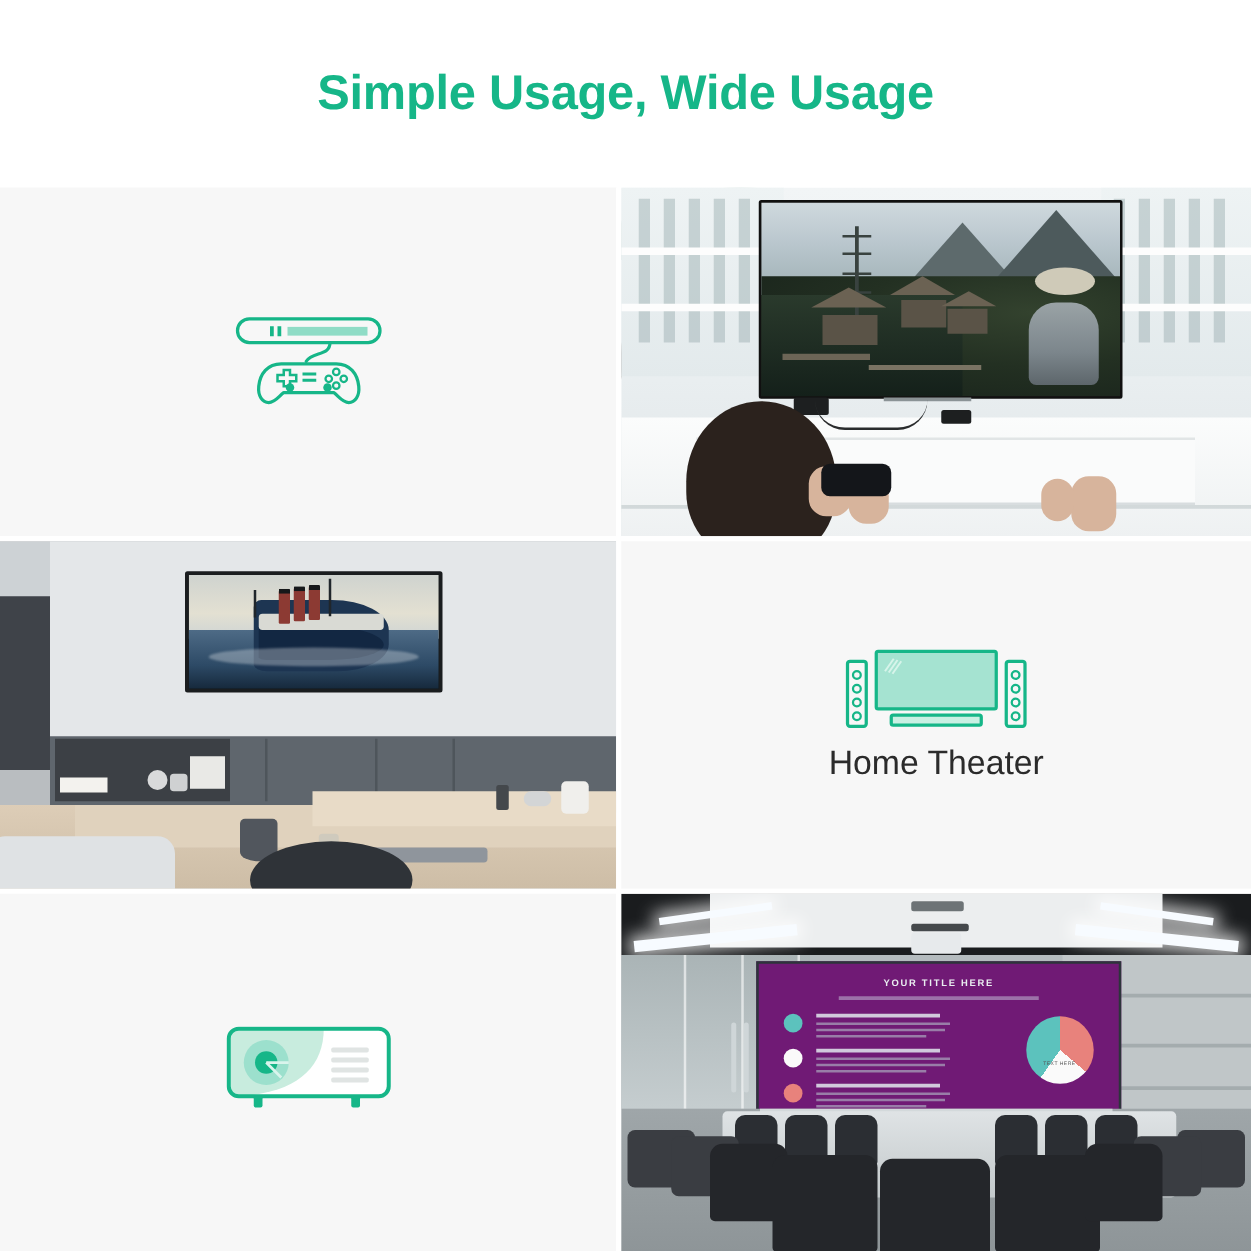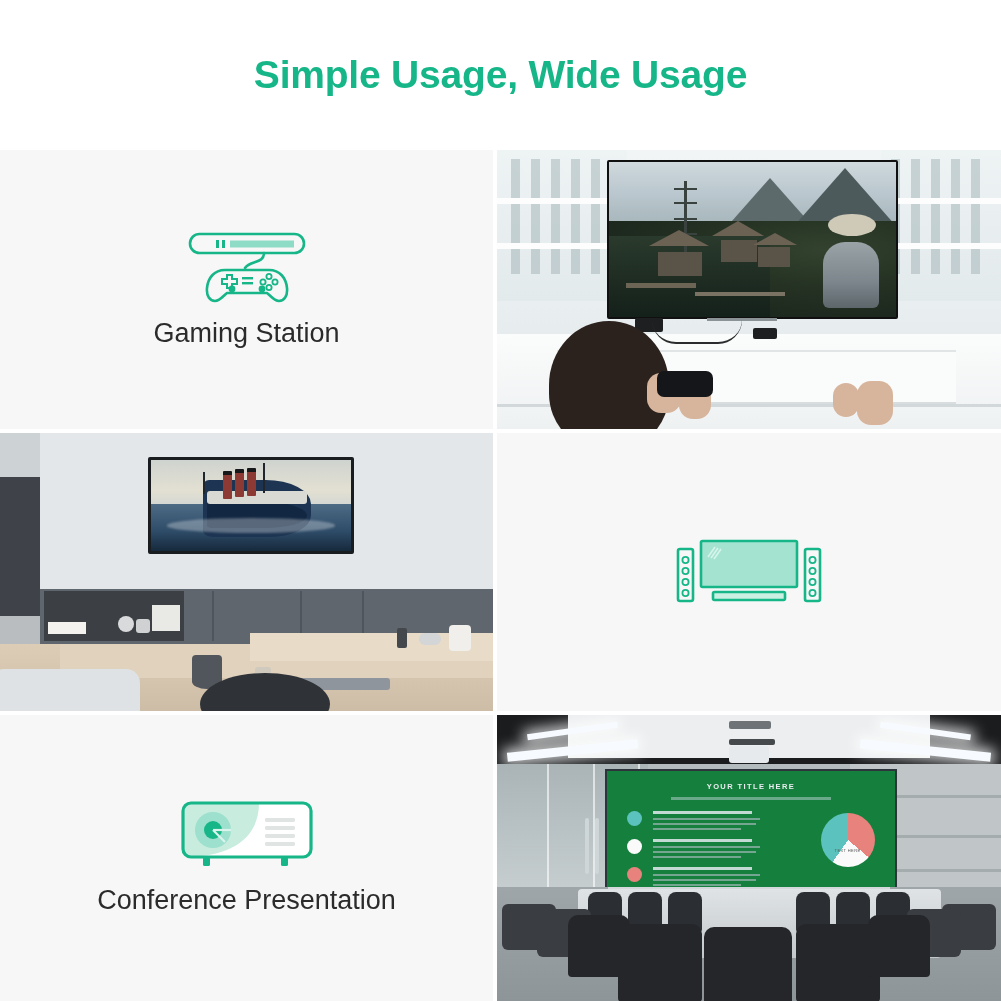--- a/index.html
+++ b/index.html
@@ -134,21 +134,21 @@
   .c-ceiling-panel{position:absolute;left:14%;right:14%;top:0;height:15%;background:#eceeef;}
   .c-lightbar{position:absolute;height:9px;background:#f7fbff;box-shadow:0 0 14px 4px rgba(255,255,255,.8);}
   .c-proj{position:absolute;left:46%;top:11%;width:40px;height:17px;background:#e7eaec;border-radius:3px;}
   .c-vent{position:absolute;background:#6d7376;border-radius:2px;}
   .c-wall{position:absolute;left:0;right:0;top:17%;bottom:40%;background:#b4bbbe;}
   .c-glass{position:absolute;left:0;width:30%;top:17%;bottom:40%;background:linear-gradient(180deg,#aab4b6,#c5cdcf);}
   .c-glassline{position:absolute;width:2px;background:rgba(255,255,255,.6);top:17%;bottom:40%;}
   .c-door-h{position:absolute;width:4px;height:56px;background:#cfd6d8;border-radius:2px;}
   .c-rwall{position:absolute;right:0;width:30%;top:17%;bottom:40%;background:#c0c6c8;}
   .c-rline{position:absolute;right:0;width:30%;height:3px;background:#a4acae;}
-  .c-screen{position:absolute;left:21.5%;top:19%;width:57%;height:43%;background:#15803d;border:2px solid #2d343b;overflow:hidden;}
+  .c-screen{position:absolute;left:21.5%;top:19%;width:57%;height:43%;background:#701a75;border:2px solid #2d343b;overflow:hidden;}
   .c-stitle{position:absolute;left:0;right:0;top:9%;text-align:center;color:#e9edf0;
     font-size:7.5px;letter-spacing:1.4px;font-weight:bold;}
   .c-ssub{position:absolute;left:22%;right:22%;top:21%;height:3px;background:rgba(210,220,230,.45);}
   .c-bullet{position:absolute;left:7%;width:15px;height:15px;border-radius:50%;}
   .c-btxt{position:absolute;left:16%;width:38%;}
   .c-bhead{height:3px;background:rgba(226,233,238,.85);margin-bottom:4px;width:90%;}
   .c-bline{height:2px;background:rgba(180,192,202,.6);margin-bottom:3px;}
   .c-pie{position:absolute;right:7%;top:34%;width:54px;height:54px;border-radius:50%;
     background:conic-gradient(#e8827c 0deg 130deg,#fafafa 130deg 215deg,#5cc2bd 215deg 360deg);}
   .c-pielbl{position:absolute;left:50%;top:64%;transform:translateX(-50%);
@@ -192,21 +192,20 @@
 
           <circle cx="97" cy="46.5" r="2.6" fill="none" stroke="#16b688" stroke-width="1.8"></circle>
           <circle cx="91" cy="52" r="2.6" fill="none" stroke="#16b688" stroke-width="1.8"></circle>
           <circle cx="103" cy="52" r="2.6" fill="none" stroke="#16b688" stroke-width="1.8"></circle>
           <circle cx="97" cy="57.5" r="2.6" fill="none" stroke="#16b688" stroke-width="1.8"></circle>
 
           <circle cx="60" cy="59" r="3.4" fill="#16b688"></circle>
           <circle cx="90" cy="59" r="3.4" fill="#16b688"></circle>
         </svg>
       </span>
-      <div class="label-text">Gaming Station</div>
     </div>
 
     <div class="cell gap"></div>
 
     <div class="cell">
       <div class="photo">
         <div class="g-bg"></div>
         <div class="g-window g-win-l">
           <div class="g-blind" style="left:14px"></div>
           <div class="g-blind" style="left:34px"></div>
@@ -340,20 +339,21 @@
 
           <rect x="26" y="2" width="96" height="46" rx="1.5" fill="#a5e3d1" stroke="#16b688" stroke-width="2.6"></rect>
 
           <path d="M33 18 L40 8" stroke="#d7f4ea" stroke-width="1.6"></path>
           <path d="M36 19 L43 9" stroke="#d7f4ea" stroke-width="1.6"></path>
           <path d="M39 20 L46 10" stroke="#d7f4ea" stroke-width="1.6"></path>
 
           <rect x="38" y="53" width="72" height="8" rx="1.5" fill="#c9f0e3" stroke="#16b688" stroke-width="2.6"></rect>
         </svg>
       </span>
+      <div class="label-text">Home Theater</div>
     </div>
 
     <div class="cell gap"></div>
     <div class="cell gap"></div>
     <div class="cell gap"></div>
 
     <div class="cell label-cell">
       <span class="icon-wrap">
         <svg width="132" height="74" viewBox="0 0 132 74">
           <defs>
@@ -374,21 +374,20 @@
 
           <rect x="84" y="17" width="30" height="4" rx="1.4" fill="#e0e4e3"></rect>
           <rect x="84" y="25" width="30" height="4" rx="1.4" fill="#e0e4e3"></rect>
           <rect x="84" y="33" width="30" height="4" rx="1.4" fill="#e0e4e3"></rect>
           <rect x="84" y="41" width="30" height="4" rx="1.4" fill="#e0e4e3"></rect>
 
           <rect x="22" y="56" width="7" height="9" rx="1.6" fill="#16b688"></rect>
           <rect x="100" y="56" width="7" height="9" rx="1.6" fill="#16b688"></rect>
         </svg>
       </span>
-      <div class="label-text">Conference Presentation</div>
     </div>
 
     <div class="cell gap"></div>
 
     <div class="cell">
       <div class="photo">
         <div class="c-bg"></div>
         <div class="c-ceiling"></div>
         <div class="c-ceiling-panel"></div>
         <div class="c-vent" style="left:46%;top:2%;width:42px;height:8px;"></div>

